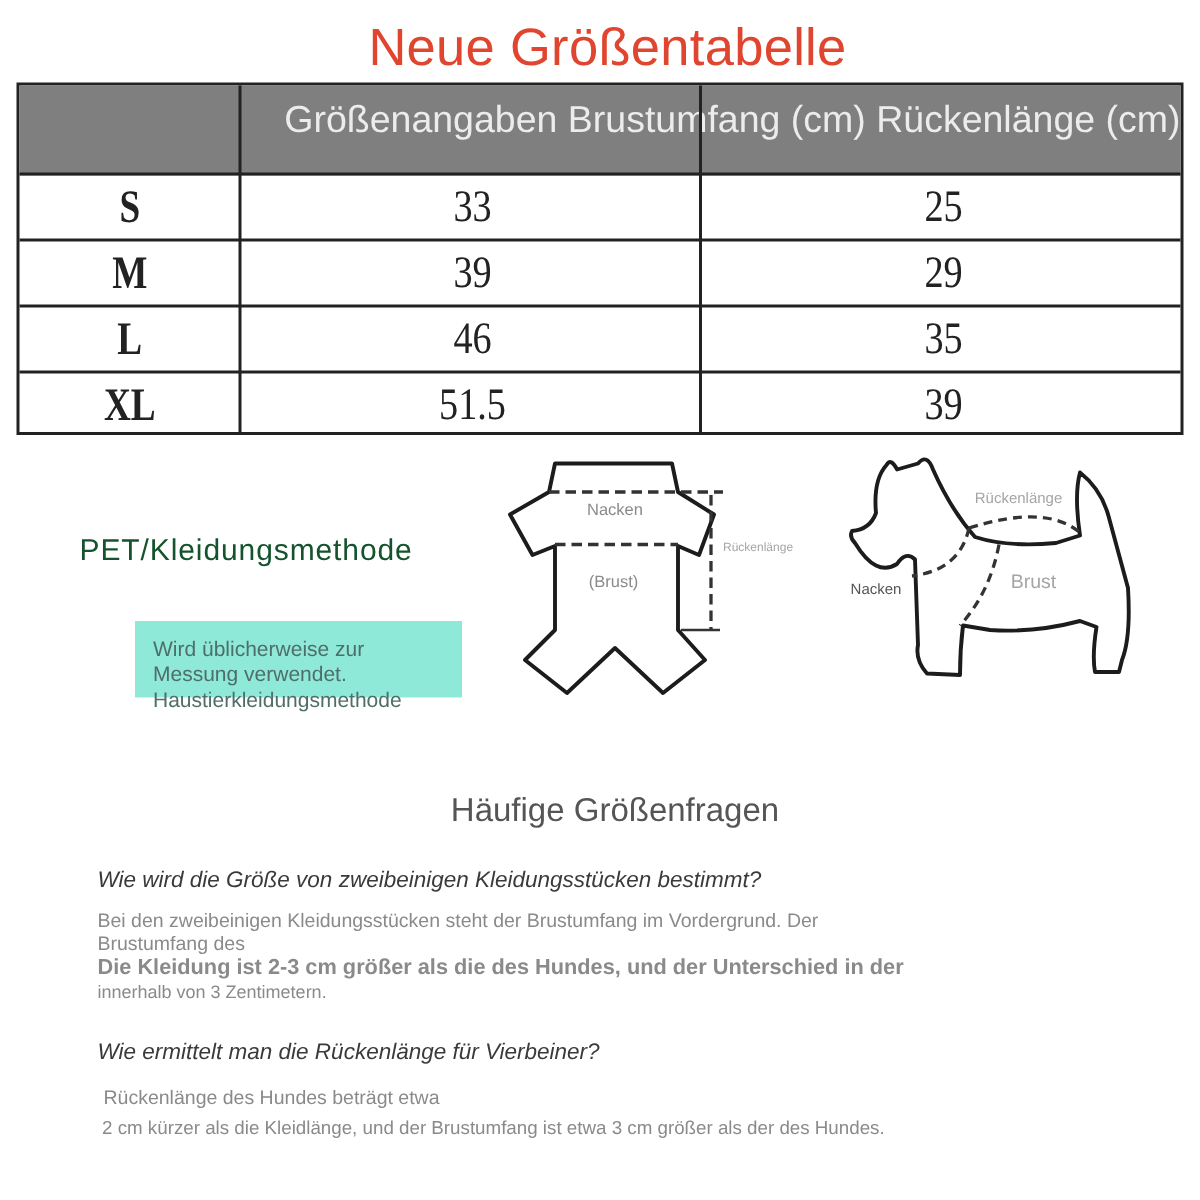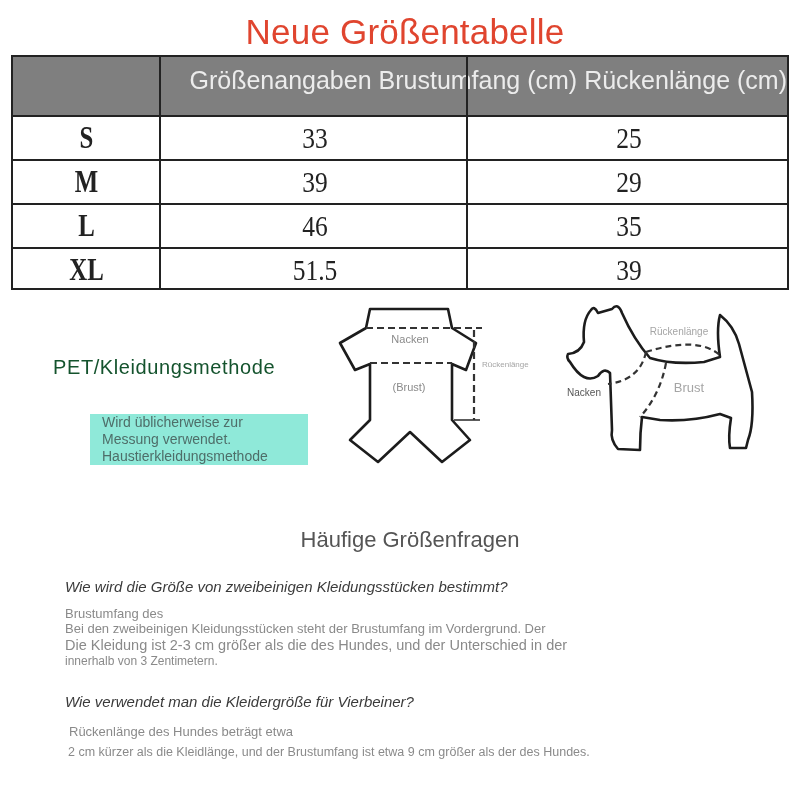--- a/index.html
+++ b/index.html
@@ -37,33 +37,33 @@
   }
   #size-table .c0 { left: 0; width: 147px; font-weight: bold; font-size: 31px; transform: scaleX(0.8); }
   #size-table .c1 { left: 149px; width: 306px; font-size: 30px; transform: scaleX(0.85); }
   #size-table .c2 { left: 456px; width: 320px; font-size: 30px; transform: scaleX(0.85); }
 
   #method-label {
     left: 53px; top: 356px; font-size: 20px; color: #14532d; letter-spacing: 0.6px;
   }
   #teal-note {
     left: 90px; top: 414px; width: 218px; height: 51px;
-    background: #8fe9d9; box-sizing: border-box; padding: 0 0 0 12px;
+    background: #8fe9d9; box-sizing: border-box; padding: 10px 0 0 12px;
     font-size: 14px; line-height: 17px; color: #4e6e69;
   }
 
   svg text { font-family: "Liberation Sans", sans-serif; }
 
   #faq-title {
     left: 0; width: 820px; top: 527px; text-align: center;
     font-size: 22px; color: #555;
   }
   .faq-q { font-size: 15px; color: #3a3a3a; font-style: italic; }
   .faq-a { font-size: 13px; color: #8a8a8a; line-height: 15px; }
-  .faq-a .big { font-size: 14.5px; line-height: 18px; }
+  .faq-a .big { font-size: 14.5px; line-height: 18px; font-weight: bold; }
   .faq-a .small { font-size: 12px; }
 </style>
 </head>
 <body>
 
 <div id="title" class="abs">Neue Größentabelle</div>
 
 <div id="size-table" class="abs">
   <div class="hdr">
     <div class="hdr-text">Größenangaben Brustumfang (cm) Rückenlänge (cm)</div>
@@ -118,23 +118,23 @@
   <path d="M666,363 Q660,395 640,417" fill="none" stroke="#333" stroke-width="2.2" stroke-dasharray="6,4"></path>
   <text x="679" y="335" text-anchor="middle" font-size="10" fill="#a5a5a5">Rückenlänge</text>
   <text x="689" y="392" text-anchor="middle" font-size="13" fill="#a5a5a5">Brust</text>
   <text x="584" y="396" text-anchor="middle" font-size="10" fill="#555">Nacken</text>
 </svg>
 
 <div id="faq-title" class="abs">Häufige Größenfragen</div>
 
 <div class="abs faq-q" style="left:65px; top:578px">Wie wird die Größe von zweibeinigen Kleidungsstücken bestimmt?</div>
 <div class="abs faq-a" style="left:65px; top:606px; width:560px">
+  <div>Bei den zweibeinigen Kleidungsstücken steht der Brustumfang im Vordergrund. Der</div>
   <div>Brustumfang des</div>
-  <div>Bei den zweibeinigen Kleidungsstücken steht der Brustumfang im Vordergrund. Der</div>
   <div class="big">Die Kleidung ist 2-3 cm größer als die des Hundes, und der Unterschied in der</div>
   <div class="small">innerhalb von 3 Zentimetern.</div>
 </div>
 
-<div class="abs faq-q" style="left:65px; top:693px">Wie verwendet man die Kleidergröße für Vierbeiner?</div>
+<div class="abs faq-q" style="left:65px; top:693px">Wie ermittelt man die Rückenlänge für Vierbeiner?</div>
 <div class="abs faq-a" style="left:69px; top:722px; width:640px; line-height:20px">
   <div>Rückenlänge des Hundes beträgt etwa</div>
-  <div style="font-size:12.5px; margin-left:-1px">2 cm kürzer als die Kleidlänge, und der Brustumfang ist etwa 9 cm größer als der des Hundes.</div>
+  <div style="font-size:12.5px; margin-left:-1px">2 cm kürzer als die Kleidlänge, und der Brustumfang ist etwa 3 cm größer als der des Hundes.</div>
 </div>
 
 </body></html>

